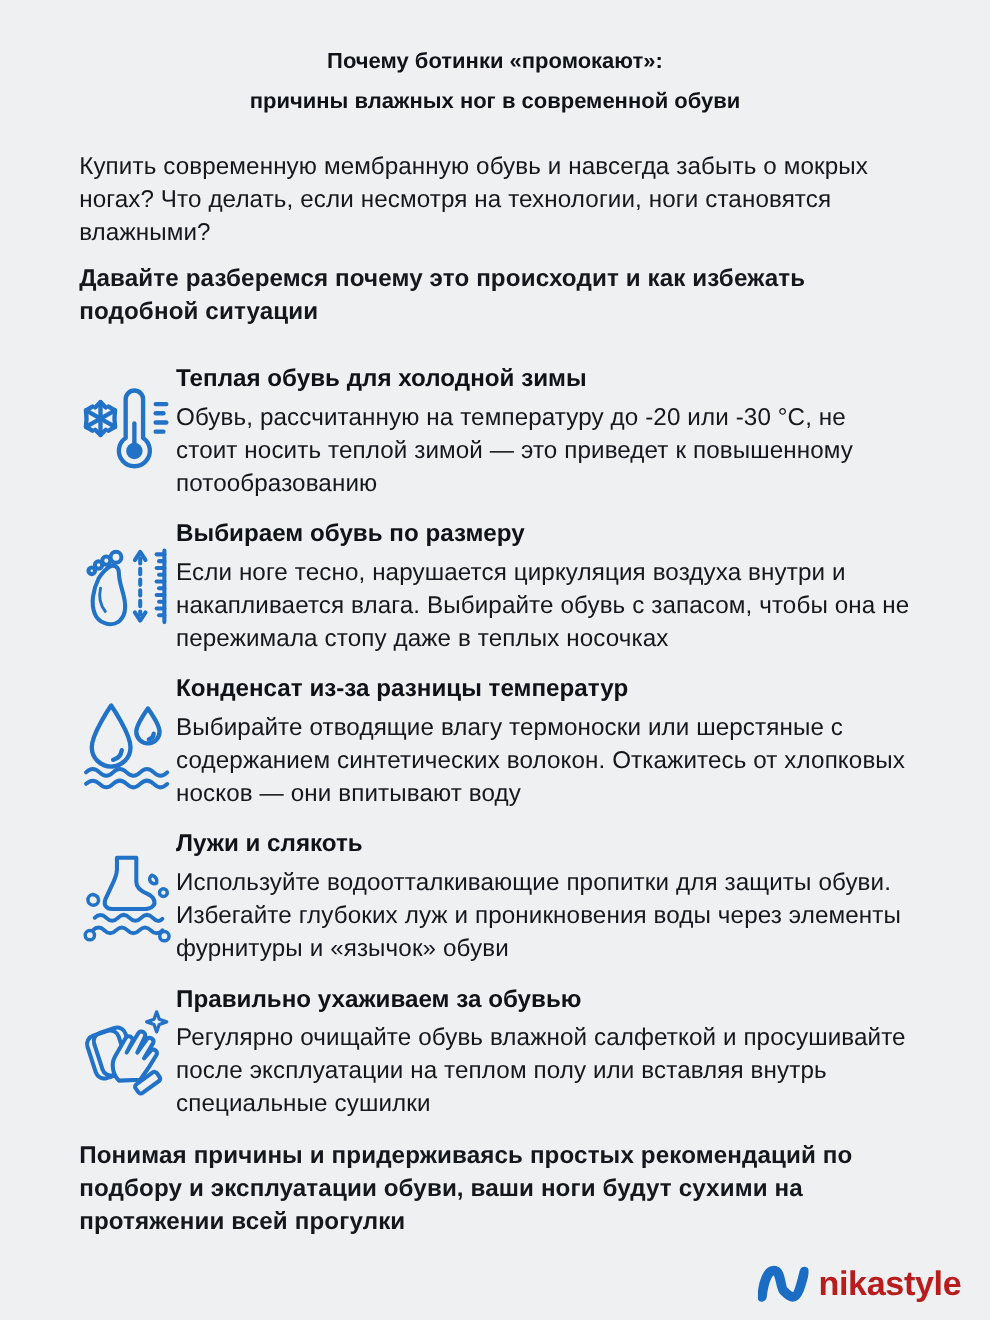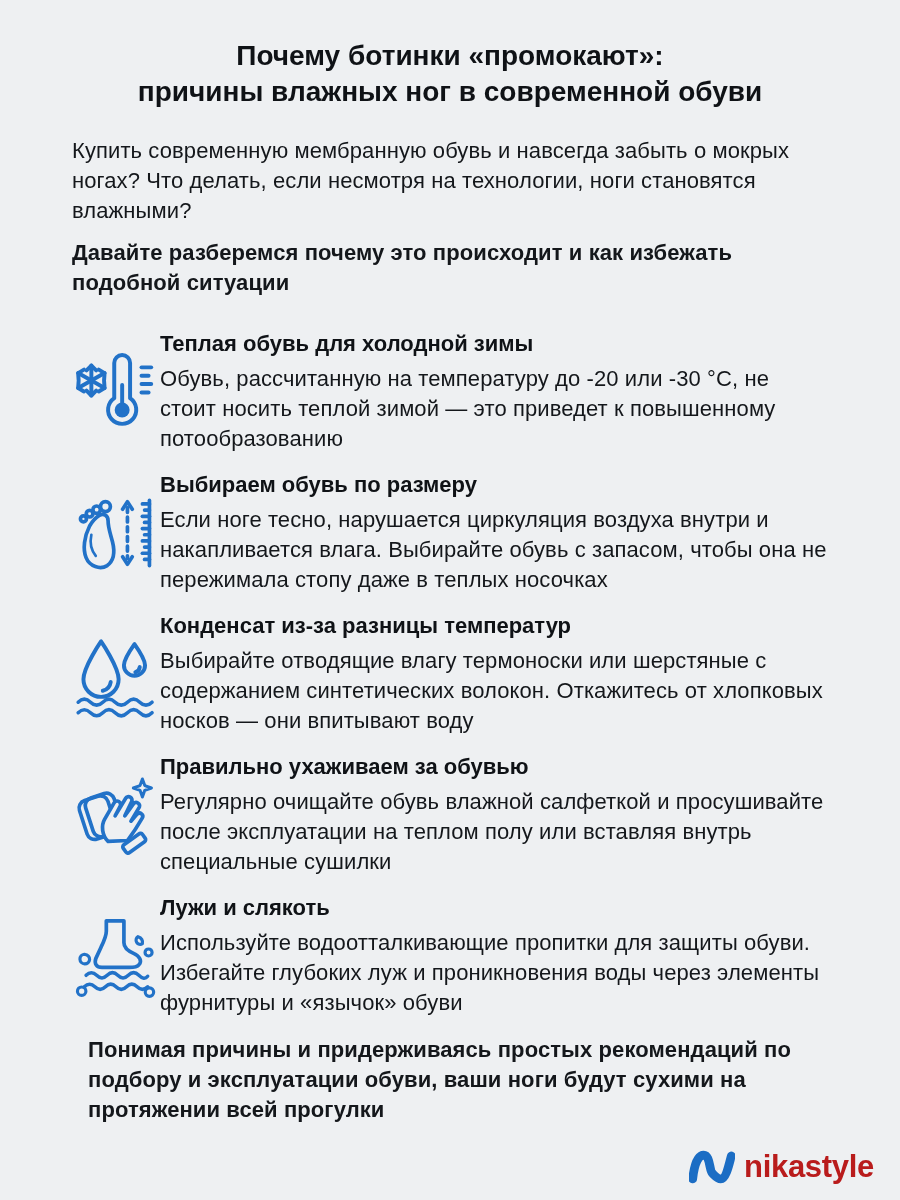--- a/index.html
+++ b/index.html
@@ -9,21 +9,21 @@
     height: 1200px;
     background: #eef0f2;
     position: relative;
     font-family: "Liberation Sans", "DejaVu Sans", sans-serif;
     color: #14171b;
     padding: 38px 72px 0 72px;
     overflow: hidden;
   }
   .title {
     text-align: center;
-    font-size: 28px;
+    font-size: 20px;
     line-height: 36px;
     font-weight: 700;
     color: #0f1216;
     margin-bottom: 26px;
   }
   .intro-p {
     font-size: 22px;
     line-height: 30px;
     font-weight: 400;
     margin-bottom: 12px;
@@ -65,21 +65,20 @@
     line-height: 30px;
     font-weight: 400;
     letter-spacing: 0.1px;
   }
   .conclusion {
     font-size: 22px;
     line-height: 30px;
     font-weight: 700;
     margin-top: 16px;
     letter-spacing: 0.1px;
-    margin-left: 16px;
   }
   .logo {
     position: absolute;
     right: 26px;
     bottom: 14px;
     display: flex;
     align-items: center;
     gap: 9px;
   }
   .logo-word {
@@ -184,55 +183,55 @@
       <div class="section-texts">
         <h2 class="section-heading">Конденсат из-за разницы температур</h2>
         <p class="section-body">Выбирайте отводящие влагу термоноски или шерстяные с содержанием синтетических волокон. Откажитесь от хлопковых носков — они впитывают воду</p>
       </div>
     </div>
 
     <div class="section">
       <div class="icon-box">
         <svg viewBox="0 0 100 100" fill="none" stroke="#2272c8" stroke-width="4.2" stroke-linecap="round" stroke-linejoin="round">
 
-          <rect x="12" y="30" width="34" height="46" rx="9" transform="rotate(-18 29 53)"></rect>
-          <rect x="19" y="27" width="34" height="46" rx="9" transform="rotate(-18 36 50)"></rect>
-
-          <path d="M41,80 C34,73 33,62 37,55 L48,36 a3.9,3.9 0 0 1 6.8,3.8 L49,51 L61,31 a3.9,3.9 0 0 1 6.8,3.8 L60,51 L70,37 a3.9,3.9 0 0 1 6.5,4 L67,57 L74,49 a3.7,3.7 0 0 1 5.6,4.8 C75.5,61 69,71 63,79 Z" fill="#eef0f2"></path>
-
-          <rect x="57" y="77" width="27" height="11" rx="3" transform="rotate(-36 70 82)" fill="#eef0f2"></rect>
-
-          <path d="M80,9 l2.7,7.6 7.6,2.7 -7.6,2.7 -2.7,7.6 -2.7,-7.6 -7.6,-2.7 7.6,-2.7 z" stroke-width="3.4"></path>
-        </svg>
-      </div>
-      <div class="section-texts">
-        <h2 class="section-heading">Правильно ухаживаем за обувью</h2>
-        <p class="section-body">Регулярно очищайте обувь влажной салфеткой и просушивайте после эксплуатации на теплом полу или вставляя внутрь специальные сушилки</p>
-      </div>
-    </div>
-
-    <div class="section">
-      <div class="icon-box">
-        <svg viewBox="0 0 100 100" fill="none" stroke="#2272c8" stroke-width="4.2" stroke-linecap="round" stroke-linejoin="round">
-
           <path d="M39,10 H59 V35 C59,41 63,44 70,47 C77,50 80,56 76,60 C74,62.5 70,63 65,63 H34 C28,63 25,59 27,53 L33,40 C36,34 39,28 39,22 Z"></path>
 
           <path d="M14,48 a5.5,5.5 0 1 0 6,6 q0,-5 -6,-6 z" stroke-width="3.6"></path>
           <path d="M75,28 q6,2 5,8 a4.6,4.6 0 1 1 -5,-8 z" stroke-width="3.6"></path>
           <circle cx="87" cy="46" r="4" stroke-width="3.6"></circle>
 
           <path d="M16,72 q6,-6 12,0 q6,6 12,0 q6,-6 12,0 q6,6 12,0 q6,-6 12,0 q6,6 10,1" stroke-width="4"></path>
           <path d="M14,85 q6,-6 12,0 q6,6 12,0 q6,-6 12,0 q6,6 12,0 q6,-6 12,0 q6,6 12,0" stroke-width="4"></path>
           <circle cx="11" cy="90" r="4.8" stroke-width="3.6"></circle>
           <circle cx="88" cy="91" r="4.8" stroke-width="3.6"></circle>
         </svg>
       </div>
       <div class="section-texts">
         <h2 class="section-heading">Лужи и слякоть</h2>
         <p class="section-body">Используйте водоотталкивающие пропитки для защиты обуви. Избегайте глубоких луж и проникновения воды через элементы фурнитуры и «язычок» обуви</p>
+      </div>
+    </div>
+
+    <div class="section">
+      <div class="icon-box">
+        <svg viewBox="0 0 100 100" fill="none" stroke="#2272c8" stroke-width="4.2" stroke-linecap="round" stroke-linejoin="round">
+
+          <rect x="12" y="30" width="34" height="46" rx="9" transform="rotate(-18 29 53)"></rect>
+          <rect x="19" y="27" width="34" height="46" rx="9" transform="rotate(-18 36 50)"></rect>
+
+          <path d="M41,80 C34,73 33,62 37,55 L48,36 a3.9,3.9 0 0 1 6.8,3.8 L49,51 L61,31 a3.9,3.9 0 0 1 6.8,3.8 L60,51 L70,37 a3.9,3.9 0 0 1 6.5,4 L67,57 L74,49 a3.7,3.7 0 0 1 5.6,4.8 C75.5,61 69,71 63,79 Z" fill="#eef0f2"></path>
+
+          <rect x="57" y="77" width="27" height="11" rx="3" transform="rotate(-36 70 82)" fill="#eef0f2"></rect>
+
+          <path d="M80,9 l2.7,7.6 7.6,2.7 -7.6,2.7 -2.7,7.6 -2.7,-7.6 -7.6,-2.7 7.6,-2.7 z" stroke-width="3.4"></path>
+        </svg>
+      </div>
+      <div class="section-texts">
+        <h2 class="section-heading">Правильно ухаживаем за обувью</h2>
+        <p class="section-body">Регулярно очищайте обувь влажной салфеткой и просушивайте после эксплуатации на теплом полу или вставляя внутрь специальные сушилки</p>
       </div>
     </div>
 
   </div>
 
   <p class="conclusion">Понимая причины и придерживаясь простых рекомендаций по подбору и эксплуатации обуви, ваши ноги будут сухими на протяжении всей прогулки</p>
 
   <div class="logo">
     <svg class="logo-mark" viewBox="0 0 50 40">
       <path d="M4,33 C6,14 11,7 16,7 C23,7 22,24 25.5,27 C28,29.5 31,33 34.5,33 C40.5,33 44,15 46,8" fill="none" stroke="#1b6dc4" stroke-width="9.5" stroke-linecap="round"></path>

